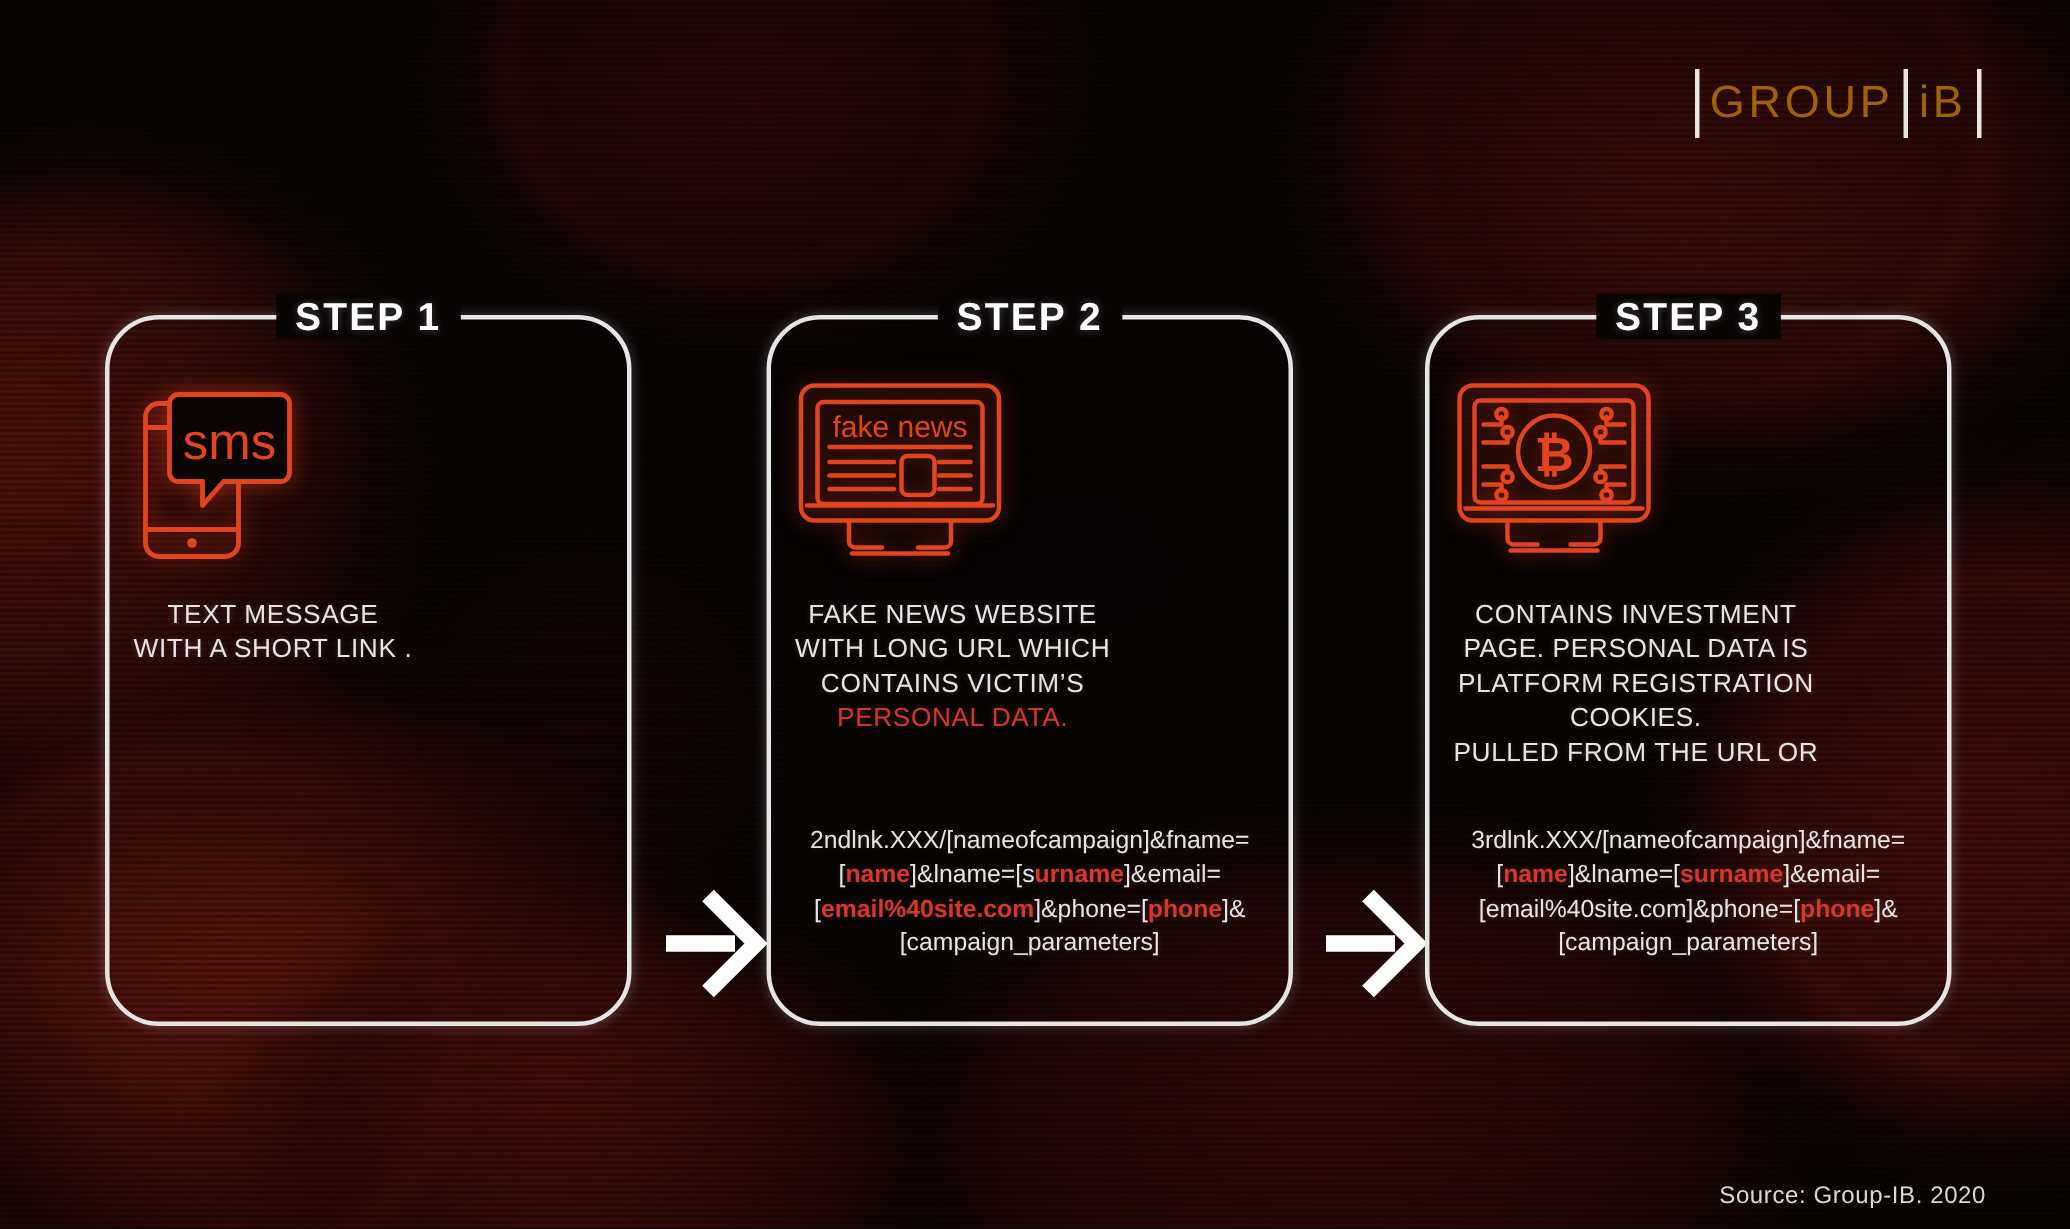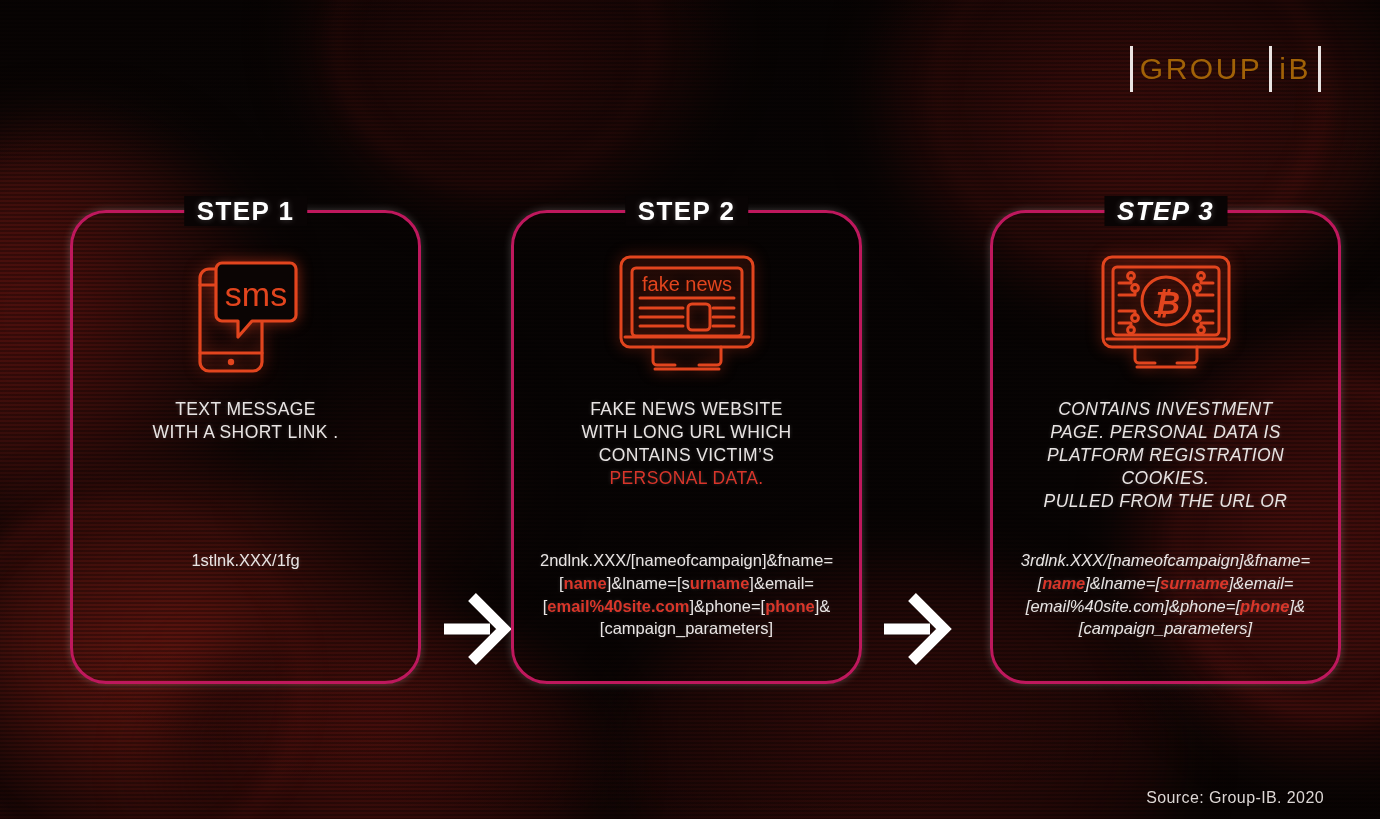--- a/index.html
+++ b/index.html
@@ -93,45 +93,45 @@
   #logo .bar.tall { height:46px; }
   #logo .word { line-height:1; }
 
   
   #steps {
     position:absolute; left:0; top:196px; width:1380px; height:500px;
   }
   .card {
     position:absolute; top:14px;
     width:351px; height:474px;
-    border:3px solid #be185d;
+    border:3px solid #e5e5e5;
     border-radius:36px;
     box-shadow:0 0 9px rgba(255,255,255,.22);
   }
   .card.s1 { left:70px; }
   .card.s2 { left:511px; }
-  .card.s3 { left:990px;font-style:italic; }
+  .card.s3 { left:950px; }
 
   
   .card .notch {
     position:absolute; top:-17px; left:50%; transform:translateX(-50%);
     height:30px; padding:0 13px;
     background:#090404;
     display:flex; align-items:center; justify-content:center;
   }
   .card .step-label {
     color:#ffffff;
     font-size:26px; font-weight:bold; letter-spacing:1.4px;
     white-space:nowrap;
     text-shadow:0 0 6px rgba(255,255,255,.25);
   }
 
   .card-inner {
     position:absolute; inset:0;
-    display:flex; flex-direction:column; align-items:center;
+    display:flex; flex-direction:column; align-items:flex-start;
     padding:38px 16px 0;
   }
 
   .icon-wrap { height:126px; display:flex; align-items:center; justify-content:center; }
   .icon-wrap svg { filter:drop-shadow(0 0 7px rgba(226,62,30,.55)); }
 
   .desc {
     margin-top:21px;
     color:#e8e4e3;
     font-size:17.5px; line-height:1.32; text-align:center;
@@ -211,21 +211,20 @@
               <text x="64" y="53" fill="#e2451e" stroke="none" font-family="'Liberation Sans', sans-serif" font-size="34" text-anchor="middle">sms</text>
             </g>
             <circle cx="39" cy="109" r="3.2" fill="#e2451e"></circle>
           </svg>
         </div>
         <div class="desc">
           <div>TEXT MESSAGE</div>
           <div>WITH A SHORT LINK .</div>
         </div>
       </div>
-      <div class="url"><span>1stlnk.XXX/1fg</span></div>
     </div>
 
     <div class="arrow a1">
       <svg width="68" height="80" viewBox="0 0 68 80">
         <g fill="none" stroke="#ffffff" stroke-width="11" stroke-linecap="butt" stroke-linejoin="miter">
           <line x1="0" y1="40" x2="46" y2="40"></line>
           <polyline points="28,8 60,40 28,72"></polyline>
         </g>
       </svg>
     </div>

